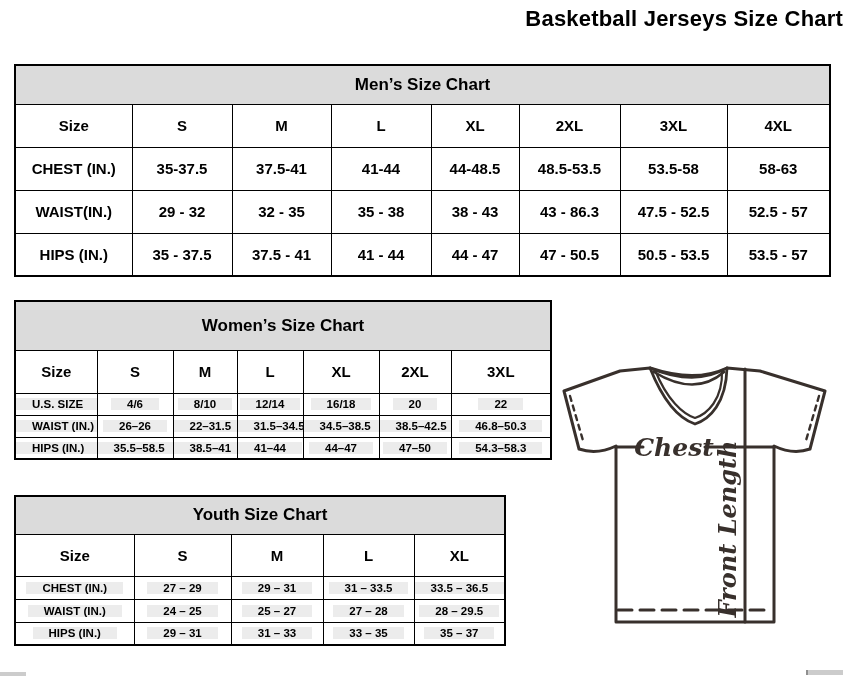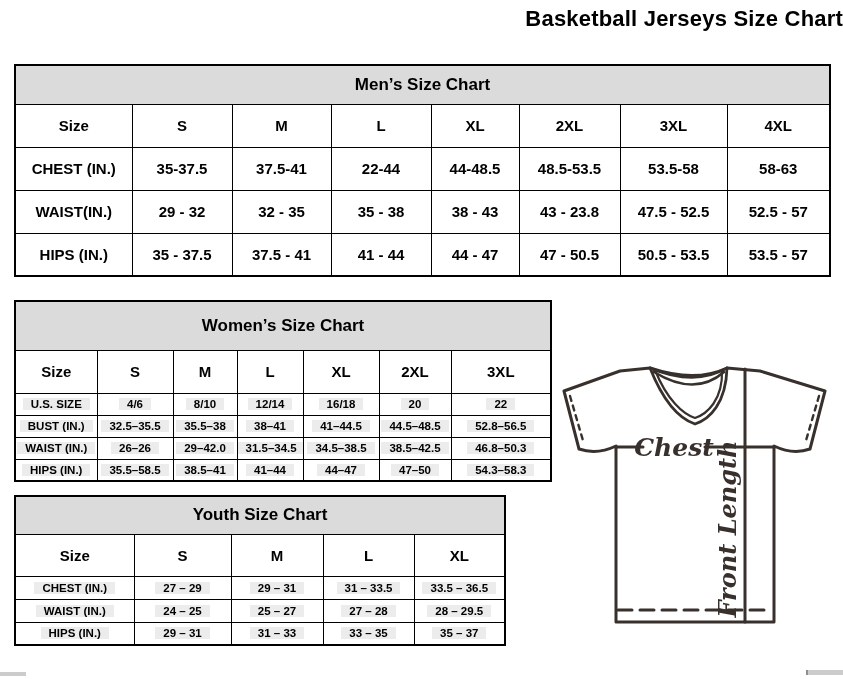--- a/index.html
+++ b/index.html
@@ -37,21 +37,21 @@
   table.women tbody td{font-size:11.5px;}
   
   table.youth{left:14px;top:495px;width:490px;border-width:2px;}
   table.youth th, table.youth td{border-width:1.5px;}
   table.youth .titlerow{height:38px;padding-left:24px;}
   table.youth .sizerow{height:42px;}
   table.youth .sizerow th{font-size:15px;}
   table.youth tbody tr{height:23px;}
   table.youth tbody td{font-size:11.5px;}
   
-  .hl{background:#ececec;padding:0 8px;}
+  .hl{background:#ececec;padding:0 16px;}
   
   .jersey-wrap{position:absolute;left:556px;top:360px;width:284px;height:268px;}
   .jersey-wrap svg{display:block;width:100%;height:100%;}
   .jersey-label{
     font-family:"DejaVu Serif", serif;font-style:italic;font-weight:bold;
     fill:#38302c;
   }
   
   .scroll-frag{position:absolute;background:#cccccc;}
   .scroll-frag.left{left:0;top:672px;width:26px;height:4px;}
@@ -87,33 +87,33 @@
       <th>2XL</th>
       <th>3XL</th>
       <th>4XL</th>
     </tr>
   </thead>
   <tbody>
       <tr>
         <td><span>CHEST (IN.)</span></td>
         <td><span>35-37.5</span></td>
         <td><span>37.5-41</span></td>
-        <td><span>22-44</span></td>
+        <td><span>41-44</span></td>
         <td><span>44-48.5</span></td>
         <td><span>48.5-53.5</span></td>
         <td><span>53.5-58</span></td>
         <td><span>58-63</span></td>
       </tr>
       <tr>
         <td><span>WAIST(IN.)</span></td>
         <td><span>29 - 32</span></td>
         <td><span>32 - 35</span></td>
         <td><span>35 - 38</span></td>
         <td><span>38 - 43</span></td>
-        <td><span>43 - 23.8</span></td>
+        <td><span>43 - 86.3</span></td>
         <td><span>47.5 - 52.5</span></td>
         <td><span>52.5 - 57</span></td>
       </tr>
       <tr>
         <td><span>HIPS (IN.)</span></td>
         <td><span>35 - 37.5</span></td>
         <td><span>37.5 - 41</span></td>
         <td><span>41 - 44</span></td>
         <td><span>44 - 47</span></td>
         <td><span>47 - 50.5</span></td>
@@ -151,32 +151,23 @@
       <tr>
         <td><span class="hl">U.S. SIZE</span></td>
         <td><span class="hl">4/6</span></td>
         <td><span class="hl">8/10</span></td>
         <td><span class="hl">12/14</span></td>
         <td><span class="hl">16/18</span></td>
         <td><span class="hl">20</span></td>
         <td><span class="hl">22</span></td>
       </tr>
       <tr>
-        <td><span class="hl">BUST (IN.)</span></td>
-        <td><span class="hl">32.5–35.5</span></td>
-        <td><span class="hl">35.5–38</span></td>
-        <td><span class="hl">38–41</span></td>
-        <td><span class="hl">41–44.5</span></td>
-        <td><span class="hl">44.5–48.5</span></td>
-        <td><span class="hl">52.8–56.5</span></td>
-      </tr>
-      <tr>
         <td><span class="hl">WAIST (IN.)</span></td>
         <td><span class="hl">26–26</span></td>
-        <td><span class="hl">29–42.0</span></td>
+        <td><span class="hl">22–31.5</span></td>
         <td><span class="hl">31.5–34.5</span></td>
         <td><span class="hl">34.5–38.5</span></td>
         <td><span class="hl">38.5–42.5</span></td>
         <td><span class="hl">46.8–50.3</span></td>
       </tr>
       <tr>
         <td><span class="hl">HIPS (IN.)</span></td>
         <td><span class="hl">35.5–58.5</span></td>
         <td><span class="hl">38.5–41</span></td>
         <td><span class="hl">41–44</span></td>

